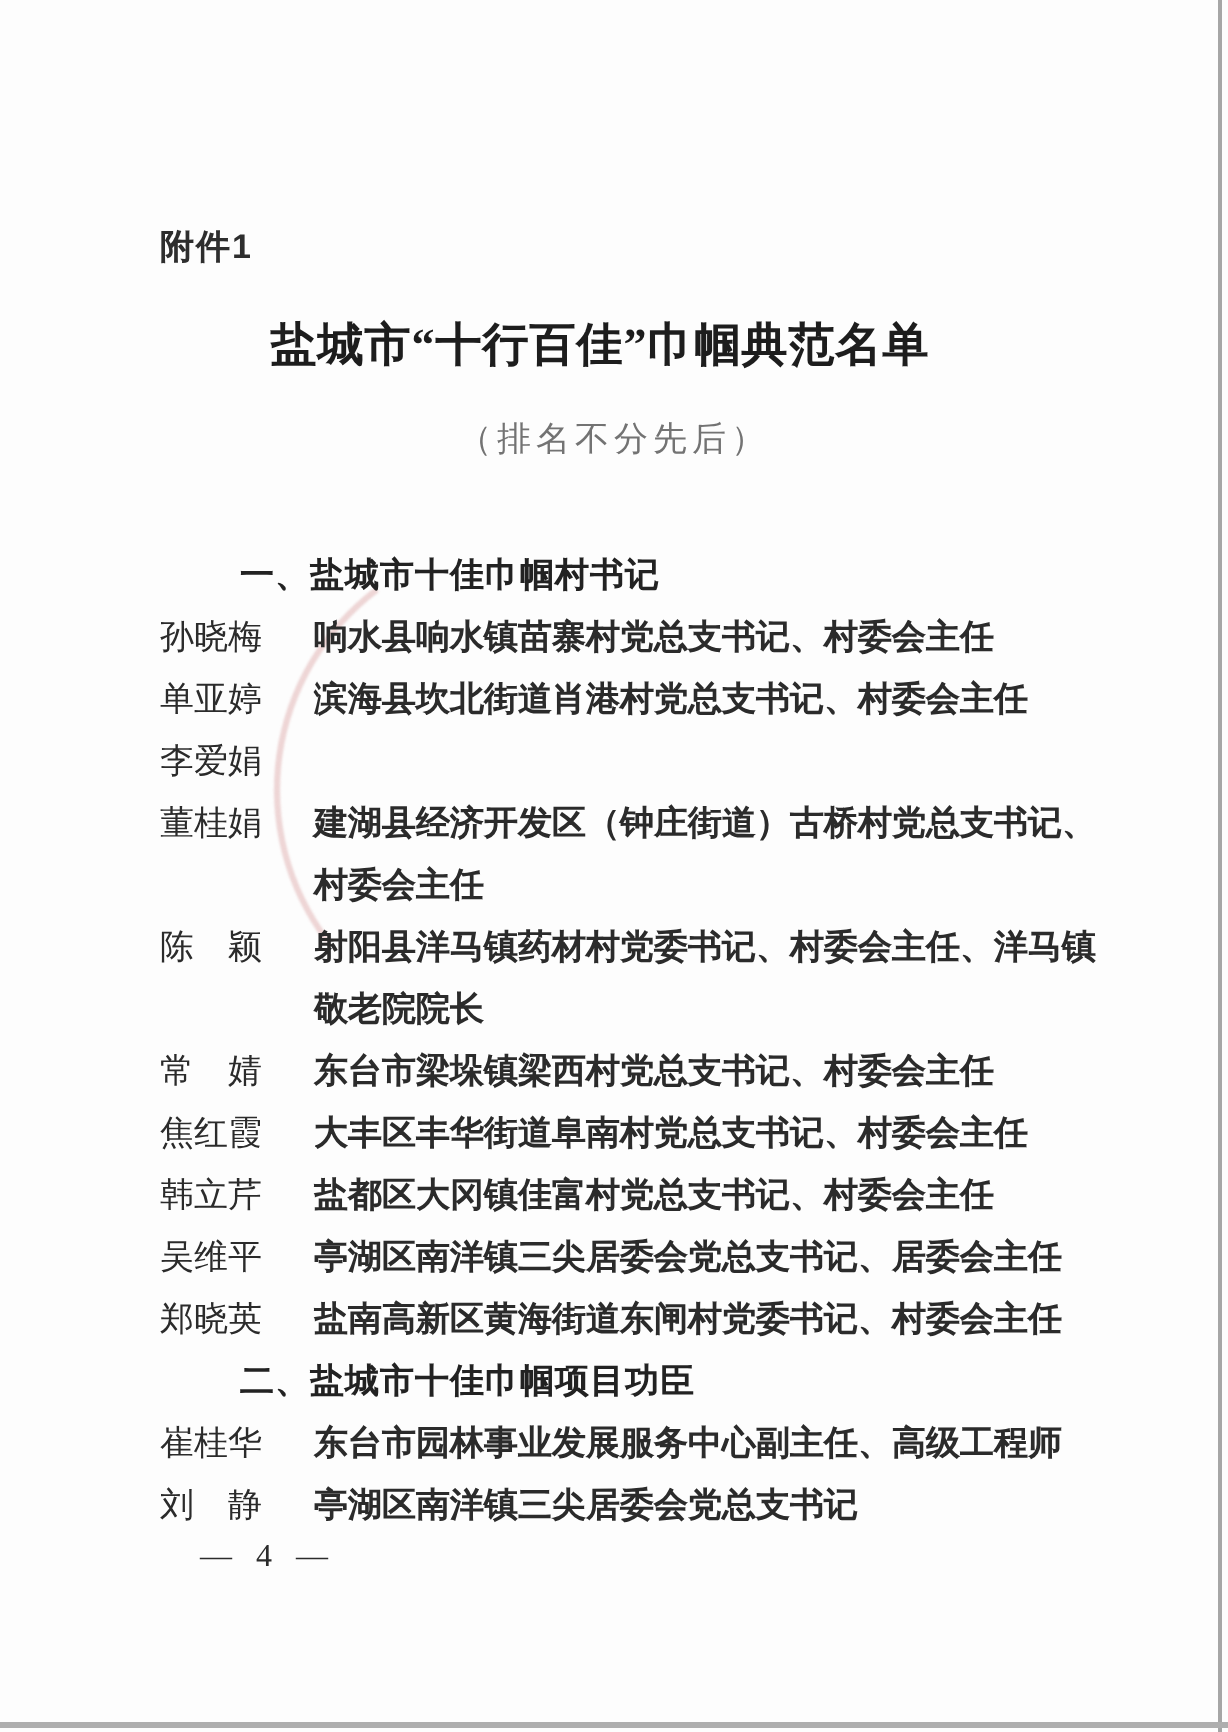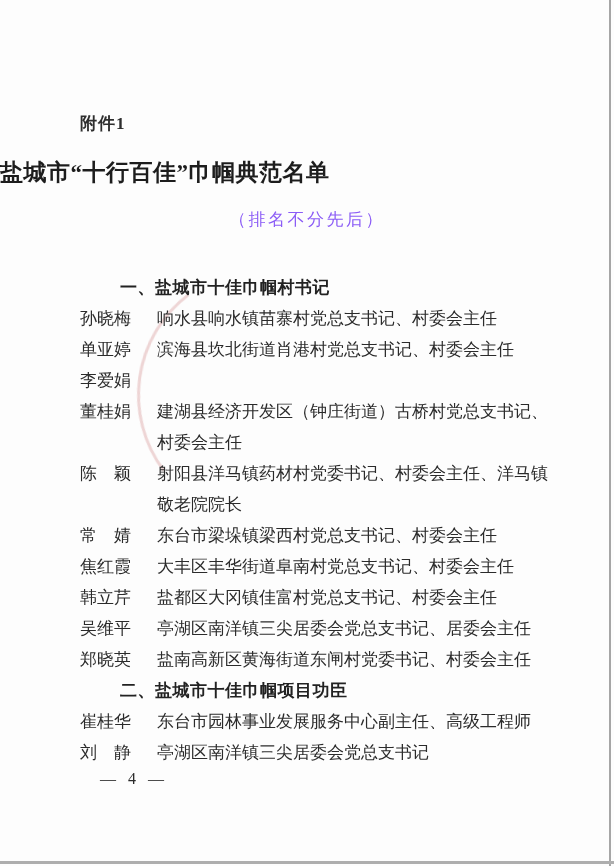--- a/index.html
+++ b/index.html
@@ -43,45 +43,45 @@
     border-radius: 50%;
     border: 3px solid transparent;
     transform: rotate(8deg);
     filter: blur(0.6px);
     pointer-events: none;
   }
   .attachment {
     position: absolute;
     left: 80px;
     top: 112px;
-    font-family: Liberation Serif, serif;
+    font-family: Liberation Sans, sans-serif;
     font-weight: bold;
     font-size: 17px;
     color: #2e2e2e;
     letter-spacing: 1px;
   }
   .doc-title {
     position: absolute;
     left: 0;
     top: 157px;
     width: 600px;
-    text-align: left;
+    text-align: center;
     font-size: 23px;
     font-weight: bold;
     color: #1d1d1d;
     letter-spacing: 0.5px;
   }
   .doc-subtitle {
     position: absolute;
     left: 0;
     top: 208px;
     width: 614px;
     text-align: center;
     font-size: 17px;
-    color: #8b5cf6;
+    color: #737373;
     letter-spacing: 2.5px;
   }
   .content {
     position: absolute;
     left: 80px;
     top: 272px;
     width: 478px;
     font-size: 17px;
     line-height: 31px;
   }
@@ -101,20 +101,21 @@
   .entry-name {
     flex: 0 0 77px;
     width: 77px;
     white-space: pre;
     color: #2b2b2b;
   }
   .entry-desc {
     flex: 1;
     max-width: 401px;
     color: #2b2b2b;
+    font-weight: bold;
   }
   .page-number {
     position: absolute;
     left: 100px;
     top: 770px;
     font-size: 16px;
     color: #2b2b2b;
     letter-spacing: 4px;
   }
 </style>

